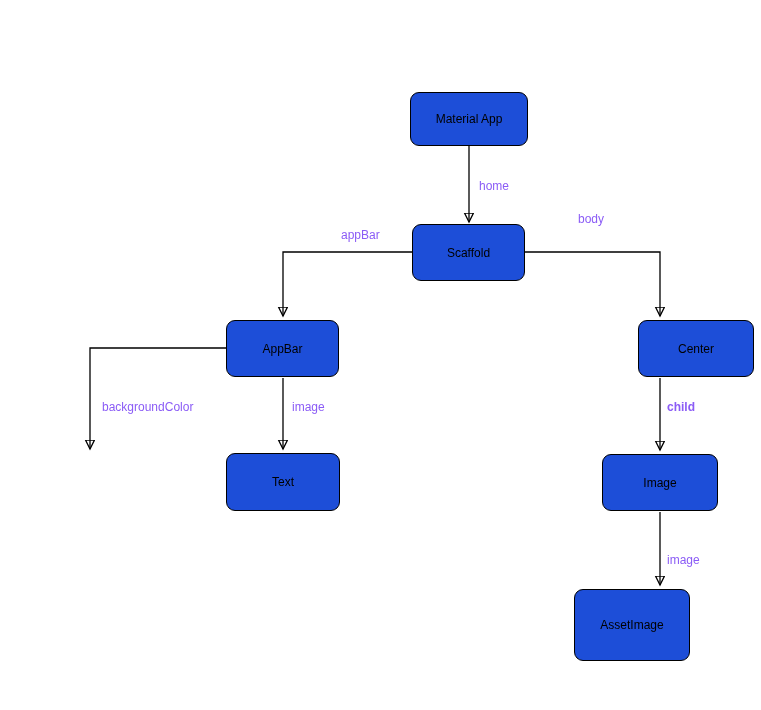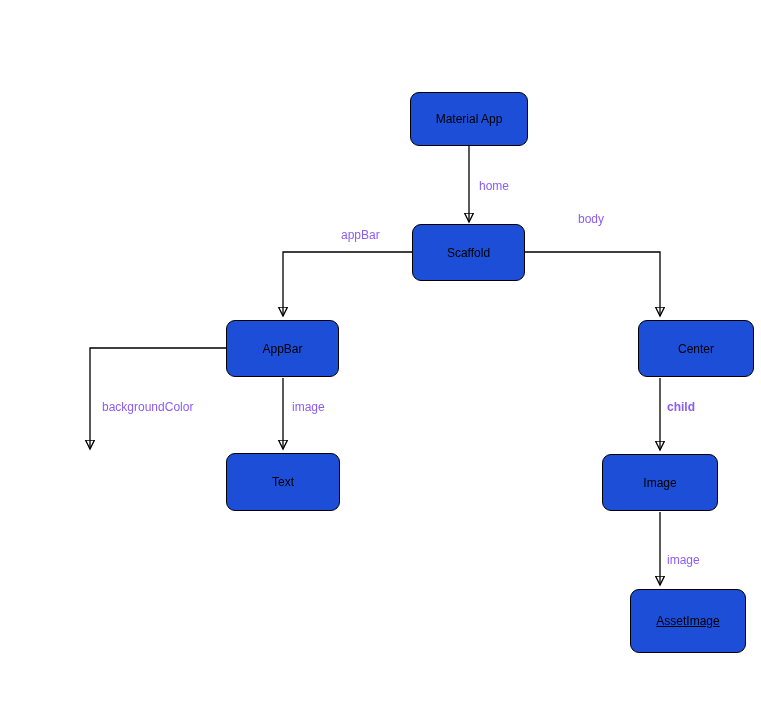--- a/index.html
+++ b/index.html
@@ -88,21 +88,21 @@
 
 
   <div class="node" style="left:226px; top:453px; width:114px; height:58px;justify-content:center;">
     <span>Text</span>
   </div>
 
   <div class="node" style="left:602px; top:454px; width:116px; height:57px;">
     <span>Image</span>
   </div>
 
-  <div class="node" style="left:630px; top:589px; width:116px; height:64px;text-decoration:underline;">
+  <div class="node" style="left:574px; top:589px; width:116px; height:72px;">
     <span>AssetImage</span>
   </div>
 
   <span class="edge-label" style="left:478px; top:179px;">home</span>
 
   <span class="edge-label" style="left:340px; top:228px;">appBar</span>
 
   <span class="edge-label" style="left:577px; top:212px;">body</span>
 
   <span class="edge-label" style="left:101px; top:400px;">backgroundColor</span>

